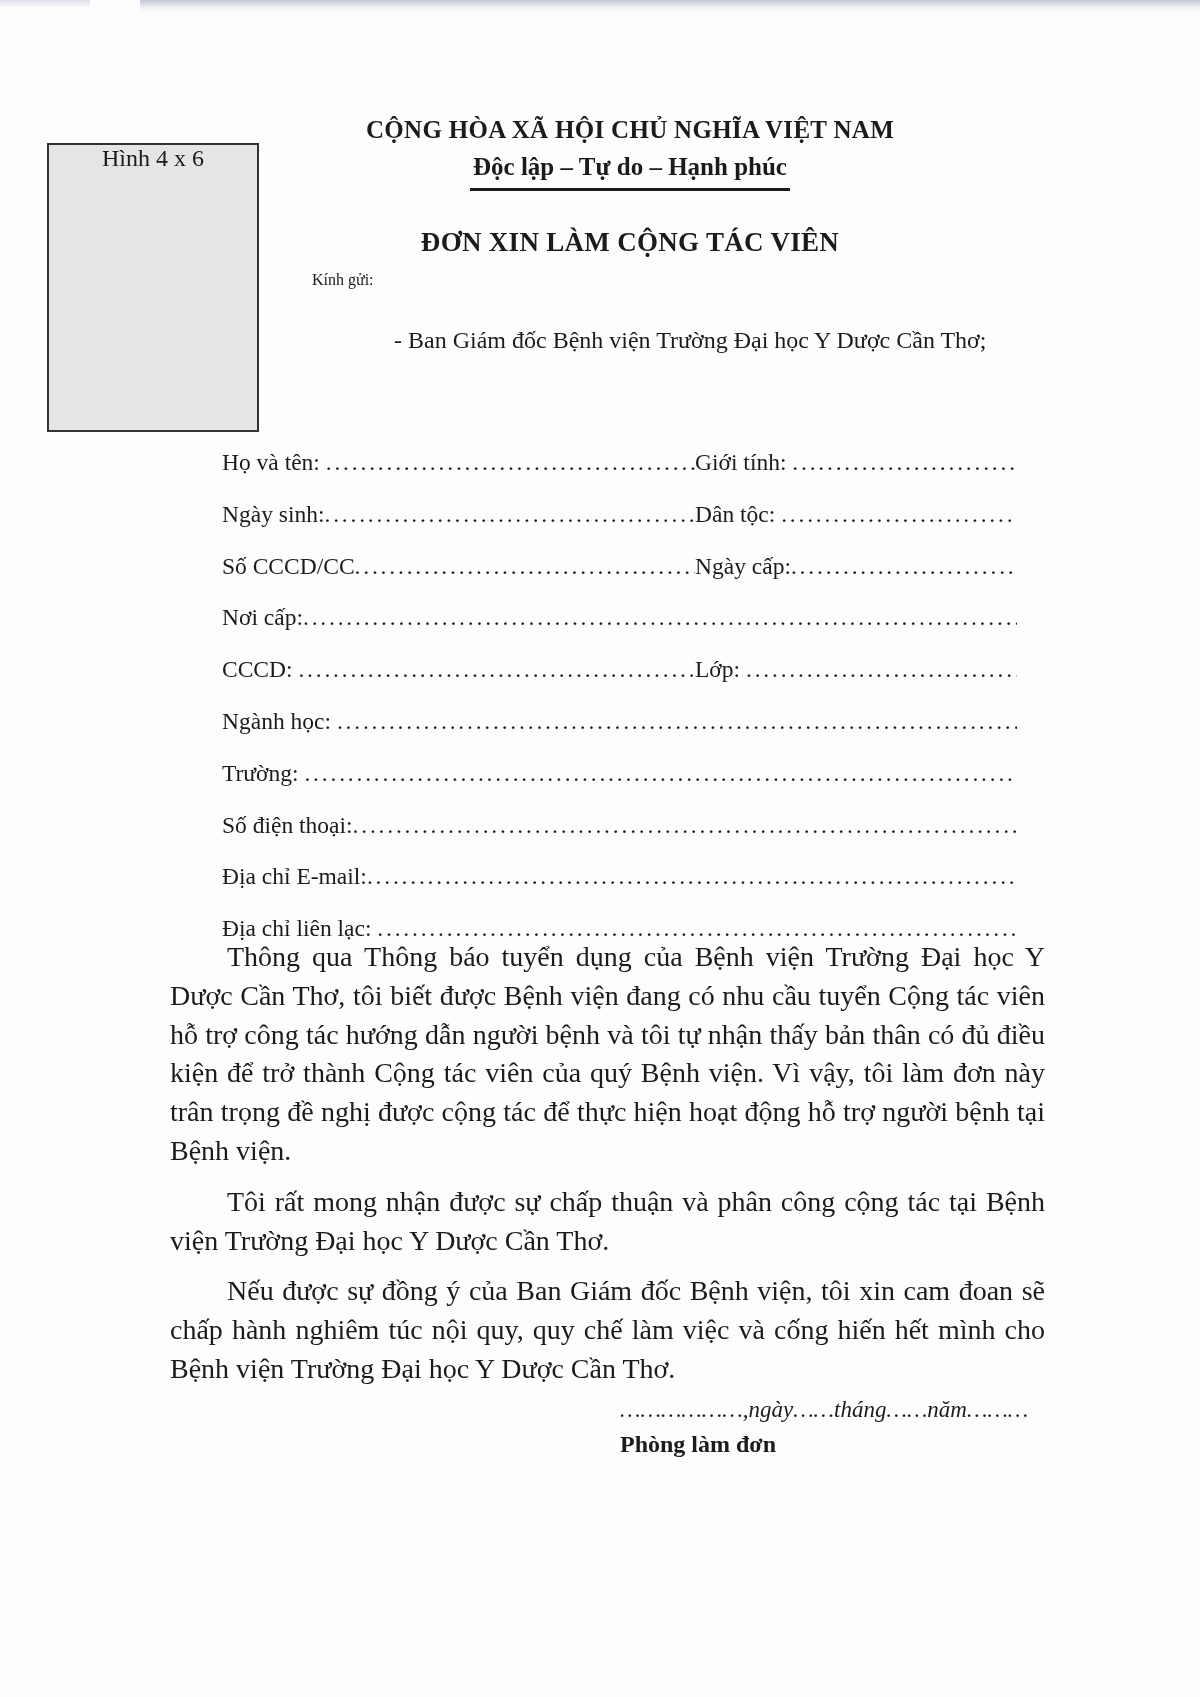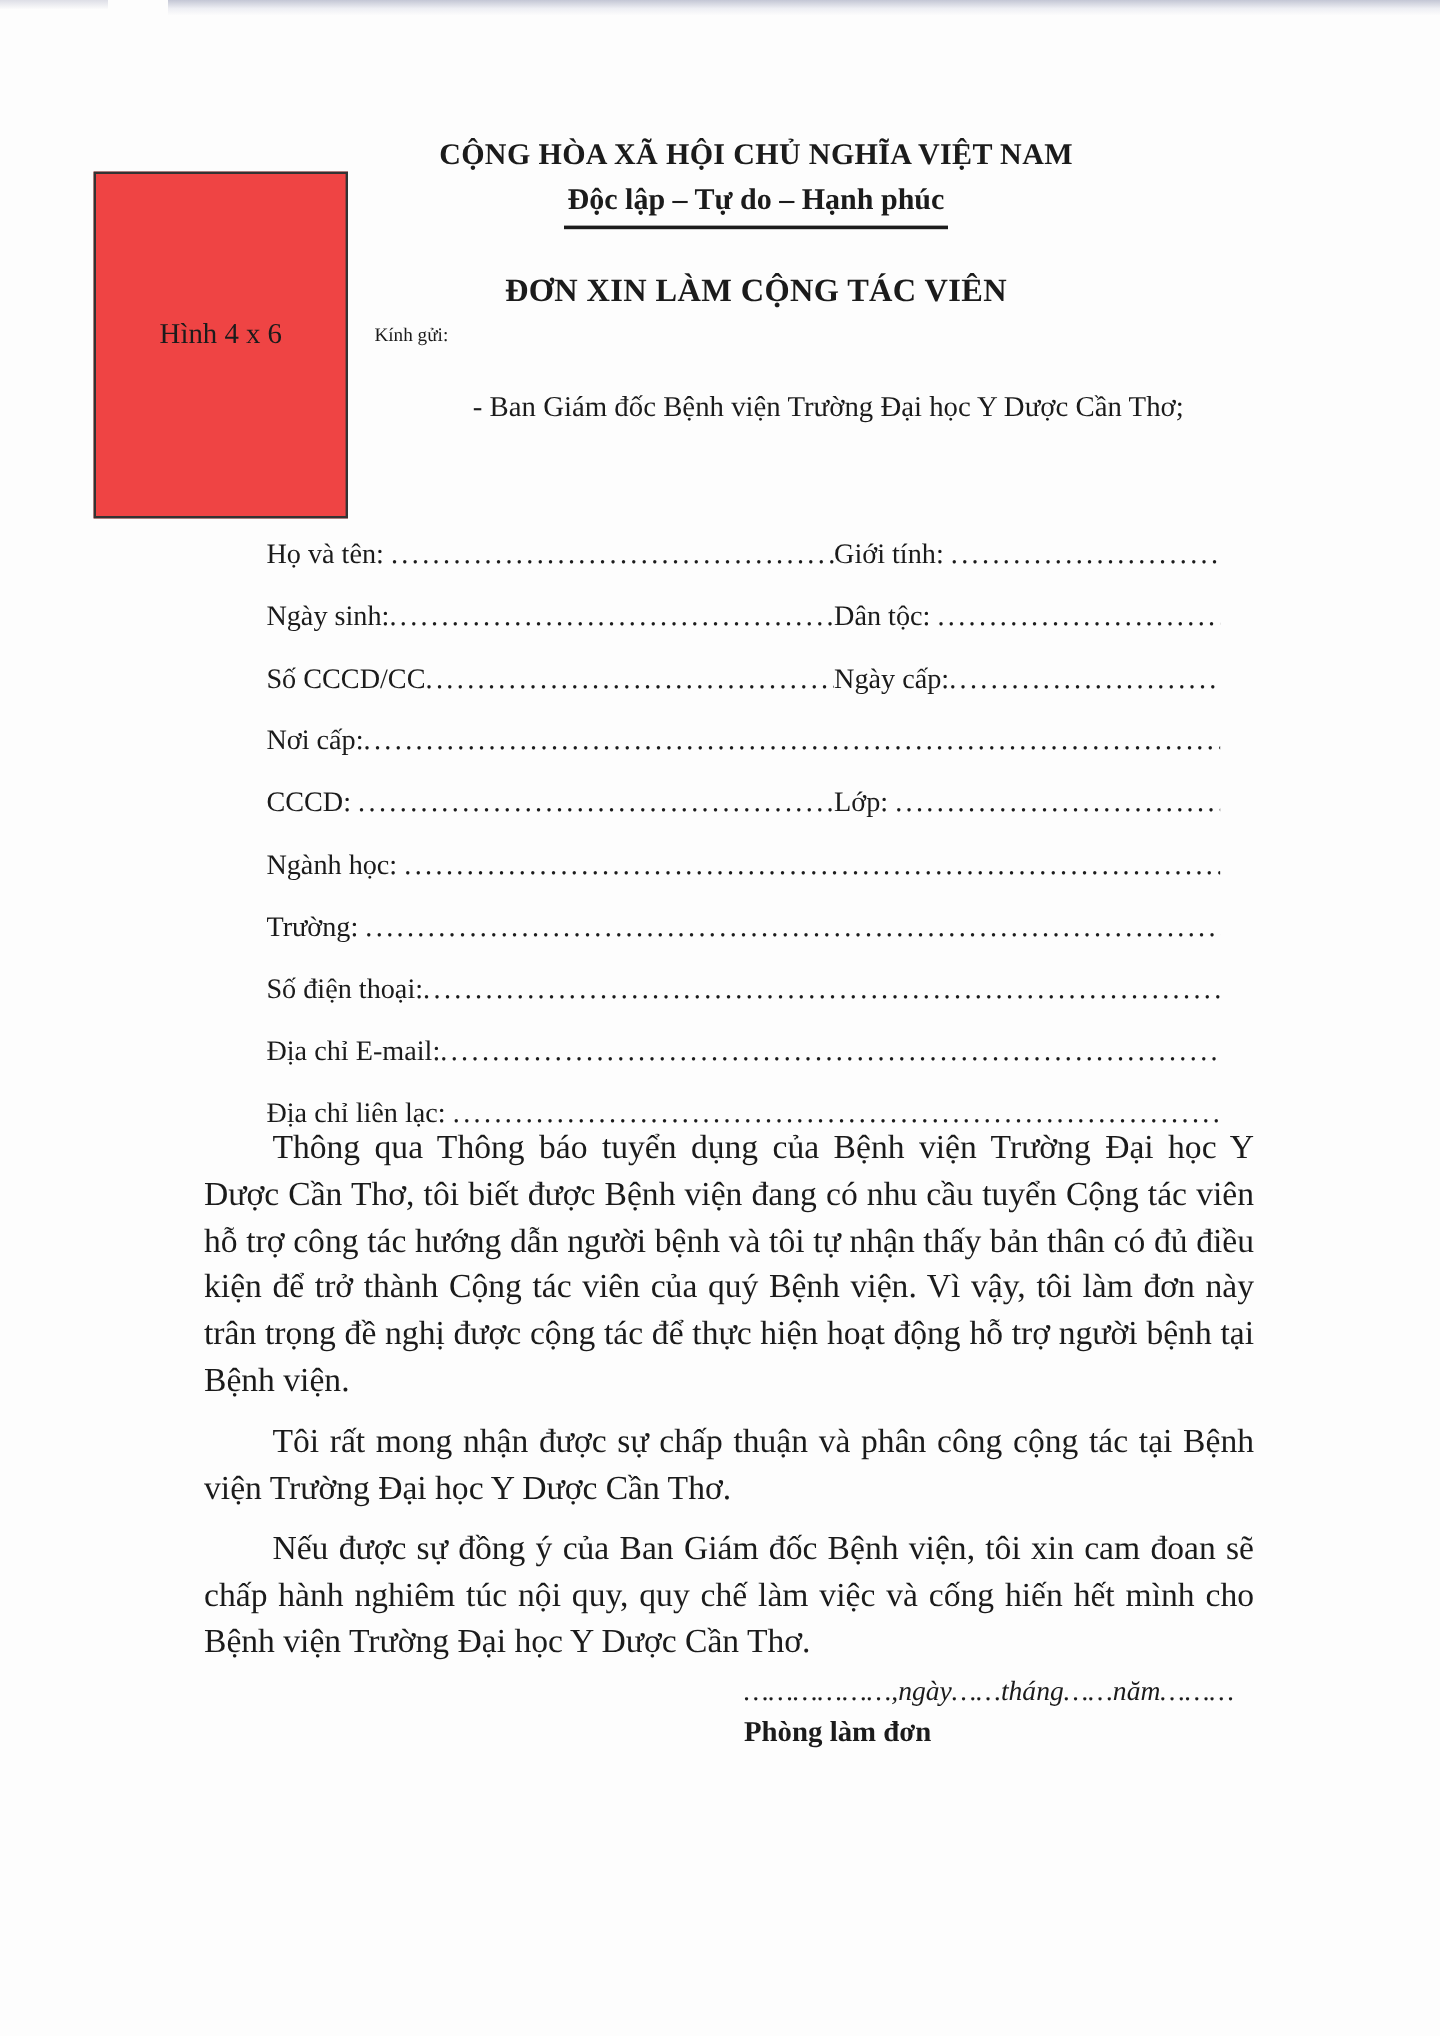--- a/index.html
+++ b/index.html
@@ -23,27 +23,26 @@
   .scan-top-corner {
     position: absolute;
     top: 0; left: 0;
     width: 90px; height: 8px;
     background: linear-gradient(to bottom, rgba(190,192,208,0.5), rgba(255,255,255,0));
   }
 
   
   .photo-box {
     position: absolute;
-    left: 78px; top: 143px;
+    left: 47px; top: 143px;
     width: 208px; height: 285px;
     border: 2px solid #333;
     display: flex;
-    align-items: center;
     justify-content: center;
-    background: #ef4444;
+    background: #e5e5e5;
   }
   .photo-box .photo-label {
     font-size: 24px;
     padding-bottom: 16px;
   }
 
   
   .nat-header {
     position: absolute;
     top: 115px; left: 30px;

